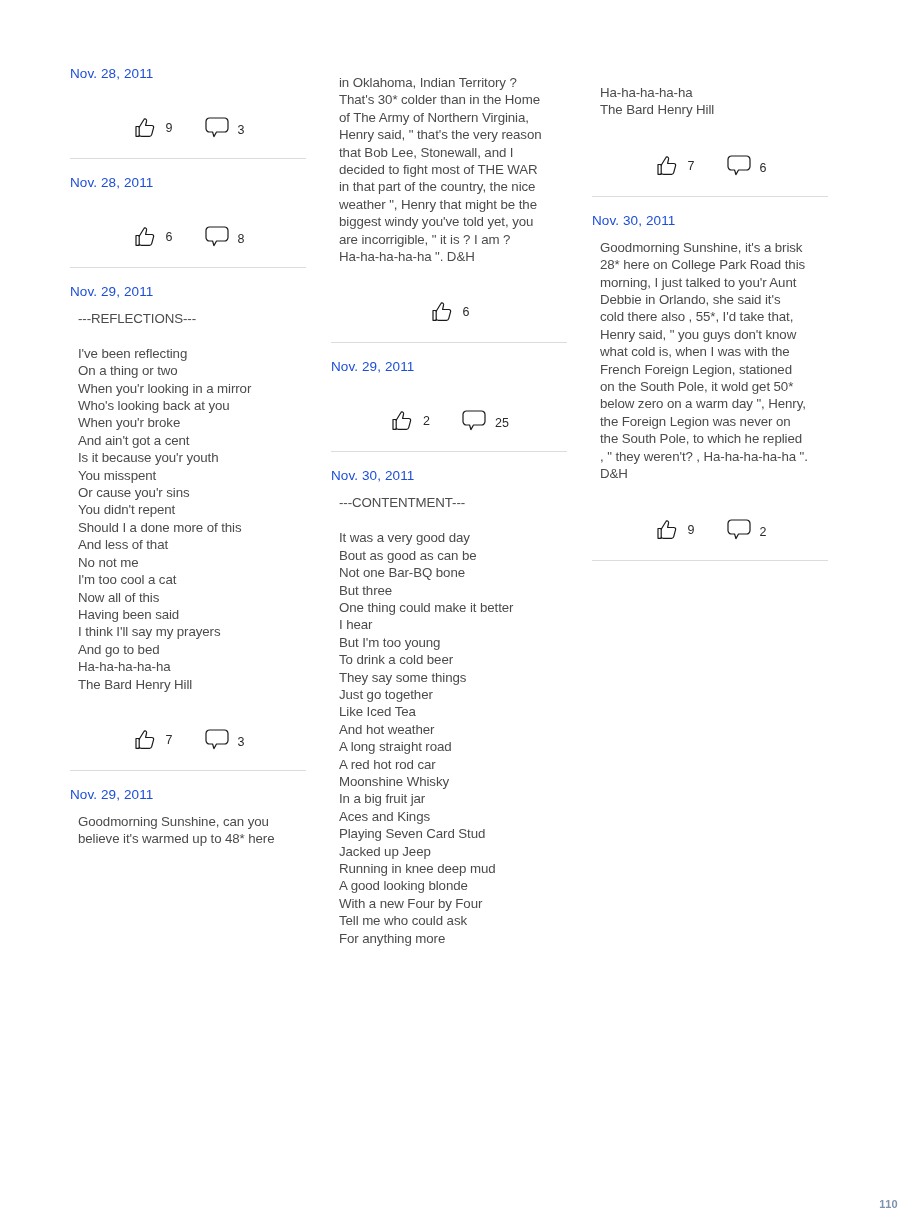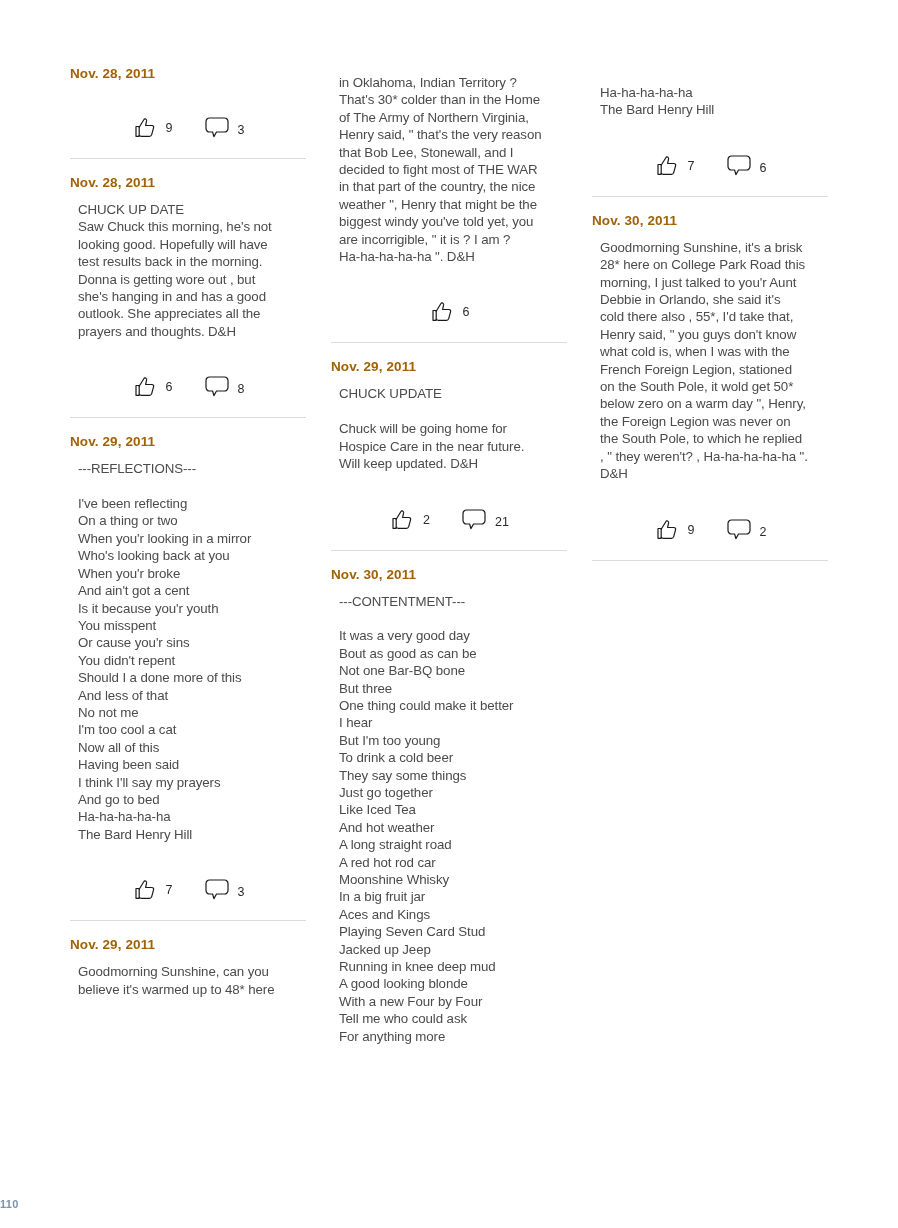--- a/index.html
+++ b/index.html
@@ -10,42 +10,42 @@
     font-family:"Liberation Sans",sans-serif;
     overflow:hidden;
   }
   .cols{
     position:absolute;top:66px;left:70px;
     display:flex;gap:25px;
   }
   .col{width:236px;}
   .item{margin:0;}
   .date{
-    font-size:13.5px;font-weight:700;color:#a16207;
+    font-size:13.5px;font-weight:400;color:#1d4ed8;
     letter-spacing:.1px;margin:0 0 11px 0;
   }
   .txt{
     font-size:13.3px;line-height:17.4px;color:#4b4b4b;
     letter-spacing:-.1px;white-space:pre;margin:8px;
   }
   .offset-top{margin-top:18px;}
   .reactions{
     display:flex;justify-content:center;align-items:center;
     gap:32px;margin-top:33px;height:28px;
   }
   .reaction{display:flex;align-items:flex-start;gap:9px;}
   .reaction svg{display:block;}
   .count{font-size:12.5px;color:#2b2b2b;padding-top:6px;}
   hr.divider{
     border:0;border-top:1px solid #dcdcdc;
     margin:16px 0;height:0;
   }
   .footer{
     position:absolute;left:0;right:0;bottom:18px;
-    text-align:left;font-size:11px;font-weight:700;
+    text-align:right;font-size:11px;font-weight:700;
     color:#7e92ad;letter-spacing:.3px;
   }
 </style>
 </head>
 <body>
 
 <div class="page">
   <div class="cols">
 
     <div class="col">
@@ -71,28 +71,20 @@
                 </svg>
               </span>
             <span class="count">3</span>
           </span>
         </div>
         <hr class="divider">
       </section>
 
       <section class="item">
         <h3 class="date">Nov. 28, 2011</h3>
-        <div class="txt">CHUCK UP DATE
-Saw Chuck this morning, he's not
-looking good. Hopefully will have
-test results back in the morning.
-Donna is getting wore out , but
-she's hanging in and has a good
-outlook. She appreciates all the
-prayers and thoughts. D&amp;H</div>
         <div class="reactions">
           <span class="reaction">
             <span>
                 <svg width="25" height="26" viewBox="0 0 25 26">
                   <g fill="none" stroke="#1a1a1a" stroke-width="1.2" stroke-linejoin="round" stroke-linecap="round">
                     <path d="M4 11.5h3.2v9.8H4z"></path>
                     <path d="M7.2 12.3l4.6-7.6c.5-.9 1.6-1.1 2.3-.4.4.4.6 1 .5 1.6l-1 4.6h6.3c1.2 0 2 1.1 1.7 2.2l-1.9 6.9c-.3 1-1.2 1.7-2.2 1.7H9.4c-.8 0-1.6-.3-2.2-.9"></path>
                   </g>
                 </svg>
               </span>
@@ -191,44 +183,39 @@
                 </svg>
               </span>
             <span class="count">6</span>
           </span>
         </div>
         <hr class="divider">
       </section>
 
       <section class="item">
         <h3 class="date">Nov. 29, 2011</h3>
-        <div class="txt">CHUCK UPDATE
-
-Chuck will be going home for
-Hospice Care in the near future.
-Will keep updated. D&amp;H</div>
         <div class="reactions">
           <span class="reaction">
             <span>
                 <svg width="25" height="26" viewBox="0 0 25 26">
                   <g fill="none" stroke="#1a1a1a" stroke-width="1.2" stroke-linejoin="round" stroke-linecap="round">
                     <path d="M4 11.5h3.2v9.8H4z"></path>
                     <path d="M7.2 12.3l4.6-7.6c.5-.9 1.6-1.1 2.3-.4.4.4.6 1 .5 1.6l-1 4.6h6.3c1.2 0 2 1.1 1.7 2.2l-1.9 6.9c-.3 1-1.2 1.7-2.2 1.7H9.4c-.8 0-1.6-.3-2.2-.9"></path>
                   </g>
                 </svg>
               </span>
             <span class="count">2</span>
           </span>
           <span class="reaction">
             <span>
                 <svg width="24" height="22" viewBox="0 0 24 22">
                   <path d="M4.5 1h15A3.5 3.5 0 0 1 23 4.5v7A3.5 3.5 0 0 1 19.5 15h-8l-2.6 4.6L7.6 15H4.5A3.5 3.5 0 0 1 1 11.5v-7A3.5 3.5 0 0 1 4.5 1z" fill="none" stroke="#1a1a1a" stroke-width="1.2" stroke-linejoin="round"></path>
                 </svg>
               </span>
-            <span class="count">21</span>
+            <span class="count">25</span>
           </span>
         </div>
         <hr class="divider">
       </section>
 
       <section class="item">
         <h3 class="date">Nov. 30, 2011</h3>
         <div class="txt">---CONTENTMENT---
 
 It was a very good day

